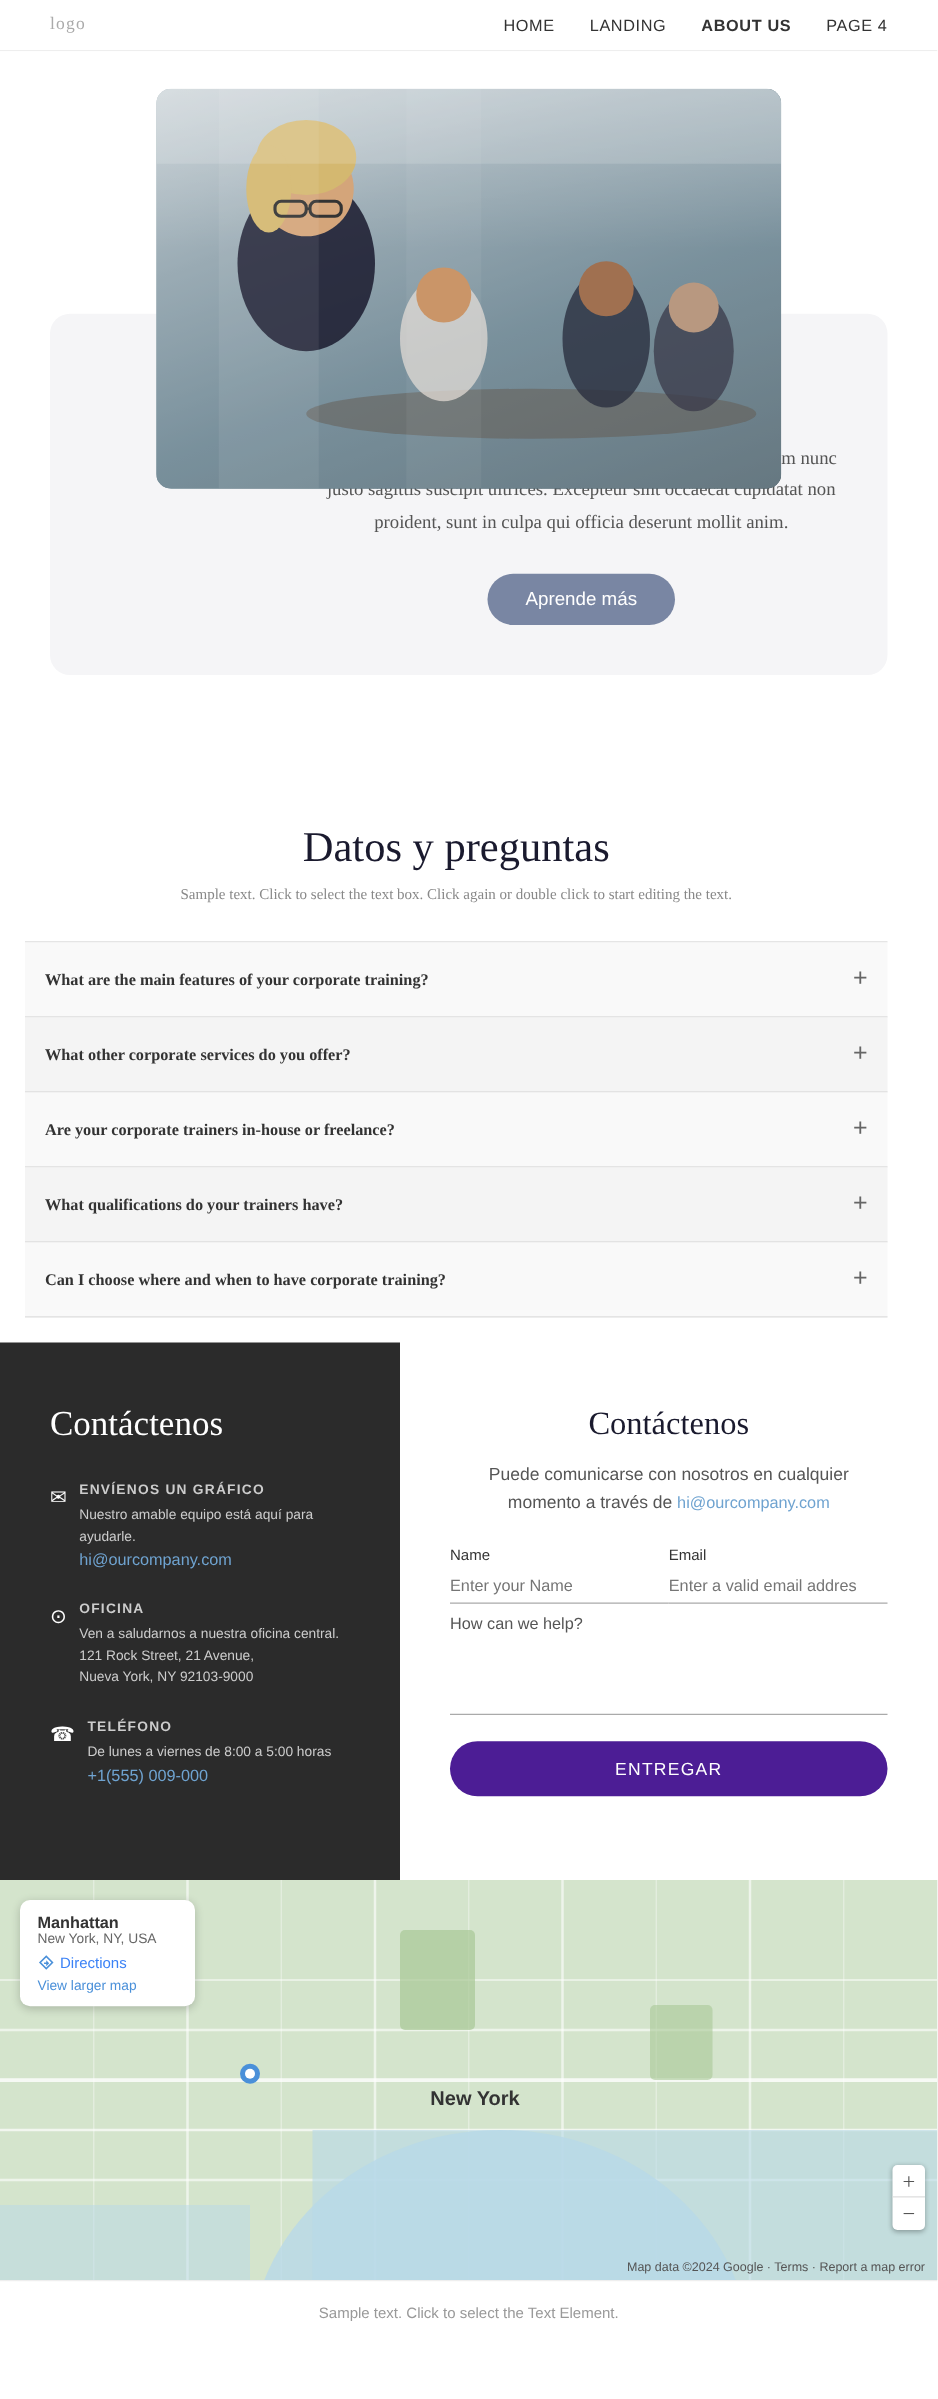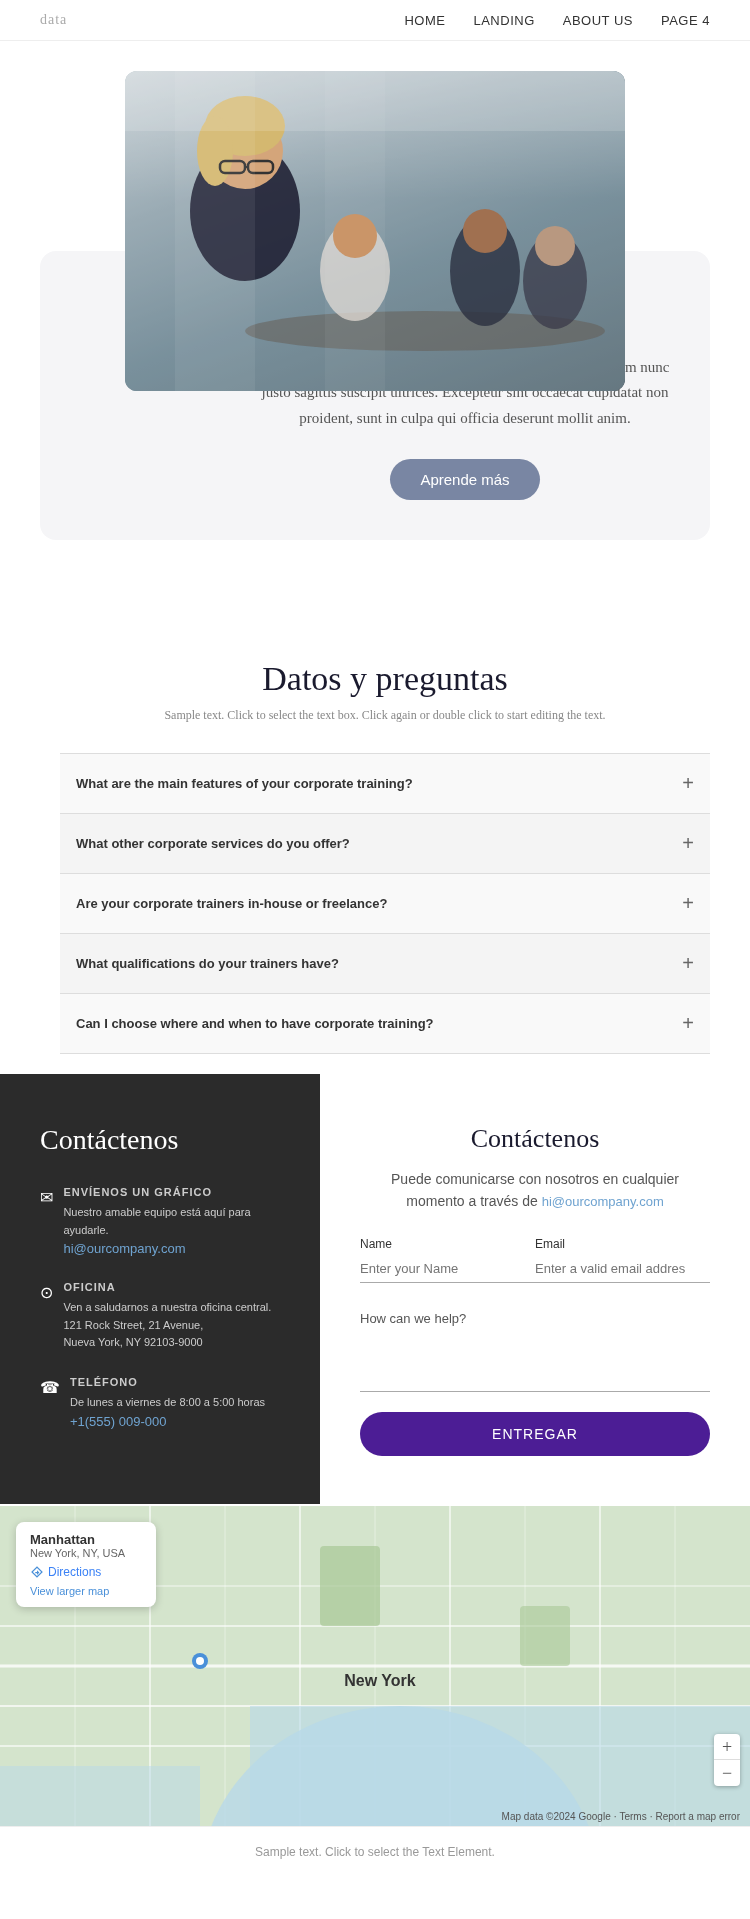--- a/index.html
+++ b/index.html
@@ -6,21 +6,21 @@
     body { font-family: 'Georgia', serif; width: 750px; background: #fff; overflow-x: hidden; }
 
     
     nav {
       display: flex; align-items: center; justify-content: space-between;
       padding: 12px 40px; background: #fff; border-bottom: 1px solid #eee;
     }
     .nav-logo { font-size: 14px; color: #aaa; letter-spacing: 1px; }
     .nav-links { display: flex; gap: 28px; }
     .nav-link { font-size: 13px; color: #333; text-decoration: none; font-family: Arial, sans-serif; letter-spacing: 0.5px; cursor: pointer; }
-    .nav-link.active { font-weight: normal; }
+    .nav-link.active { font-weight: bold; }
 
     
     .hero-section {
       position: relative; padding: 30px 40px 60px 40px; background: #fff;
     }
     .hero-inner {
       position: relative; display: flex; flex-direction: column;
     }
     .hero-image-box {
       width: 500px; height: 320px; border-radius: 12px; overflow: hidden;
@@ -55,32 +55,32 @@
     }
     .hero-btn {
       display: block; margin: 0 auto; background: #7986a3; color: #fff;
       border: none; border-radius: 30px; padding: 12px 30px;
       font-size: 15px; cursor: pointer; font-family: Arial, sans-serif;
       width: fit-content;
     }
 
     
     .faq-section {
-      padding: 60px 40px 20px 60px; text-align: center;
+      padding: 60px 40px 20px 20px; text-align: center;
     }
     .faq-title { font-size: 34px; font-weight: 400; color: #1a1a2e; margin-bottom: 10px; }
     .faq-subtitle { font-size: 12px; color: #888; margin-bottom: 30px; font-family: Liberation Serif, serif; }
     .faq-list { text-align: left; border-top: 1px solid #ddd; }
     .faq-item {
       display: flex; justify-content: space-between; align-items: center;
       padding: 18px 16px; border-bottom: 1px solid #ddd; cursor: pointer;
       background: #f9f9f9;
     }
     .faq-item:nth-child(even) { background: #f4f4f4; }
-    .faq-question { font-size: 13px; font-weight: 600; color: #333; font-family: Liberation Sans, sans-serif; }
+    .faq-question { font-size: 13px; font-weight: 600; color: #333; font-family: Liberation Serif, serif; }
     .faq-plus { font-size: 20px; color: #666; font-family: Arial, sans-serif; }
 
     
     .contact-dark {
       background: #2b2b2b; color: #fff; padding: 50px 40px;
       width: 320px; float: left; min-height: 400px;
     }
     .contact-dark-title { font-size: 28px; font-weight: 400; margin-bottom: 30px; }
     .contact-item { display: flex; align-items: flex-start; gap: 10px; margin-bottom: 24px; }
     .contact-icon { font-size: 16px; margin-top: 2px; }
@@ -89,21 +89,21 @@
     .contact-link { color: #6fa3d0; text-decoration: none; font-size: 13px; font-family: Arial, sans-serif; }
 
     
     .contact-form-section {
       background: #fff; padding: 50px 40px;
       margin-left: 320px; min-height: 400px;
     }
     .contact-form-title { font-size: 26px; font-weight: 400; color: #1a1a2e; text-align: center; margin-bottom: 14px; }
     .contact-form-desc { font-size: 14px; color: #555; text-align: center; line-height: 1.6; margin-bottom: 24px; font-family: Arial, sans-serif; }
     .contact-form-desc a { color: #6fa3d0; text-decoration: none; }
-    .form-row { display: flex; gap: 0; margin-bottom: 28px; }
+    .form-row { display: flex; gap: 0; margin-bottom: 8px; }
     .form-field { flex: 1; }
     .form-field label { display: block; font-size: 12px; color: #333; margin-bottom: 4px; font-family: Arial, sans-serif; }
     .form-field input, .form-field textarea {
       width: 100%; border: none; border-bottom: 1px solid #aaa;
       padding: 6px 0; font-size: 13px; color: #333; outline: none;
       font-family: Arial, sans-serif; background: transparent;
     }
     .form-field textarea {
       height: 60px; resize: none; border: none; border-bottom: 1px solid #aaa;
     }
@@ -156,21 +156,21 @@
     
     .footer-note {
       text-align: center; padding: 18px; font-size: 12px; color: #999;
       font-family: Arial, sans-serif; border-top: 1px solid #eee;
     }
   </style>
 </head>
 <body>
 
 <nav>
-  <span class="nav-logo">data</span>
+  <span class="nav-logo">logo</span>
   <div class="nav-links">
     <a class="nav-link">HOME</a>
     <a class="nav-link">LANDING</a>
     <a class="nav-link active">ABOUT US</a>
     <a class="nav-link">PAGE 4</a>
   </div>
 </nav>
 
 <div class="hero-section">
   <div class="hero-inner">

